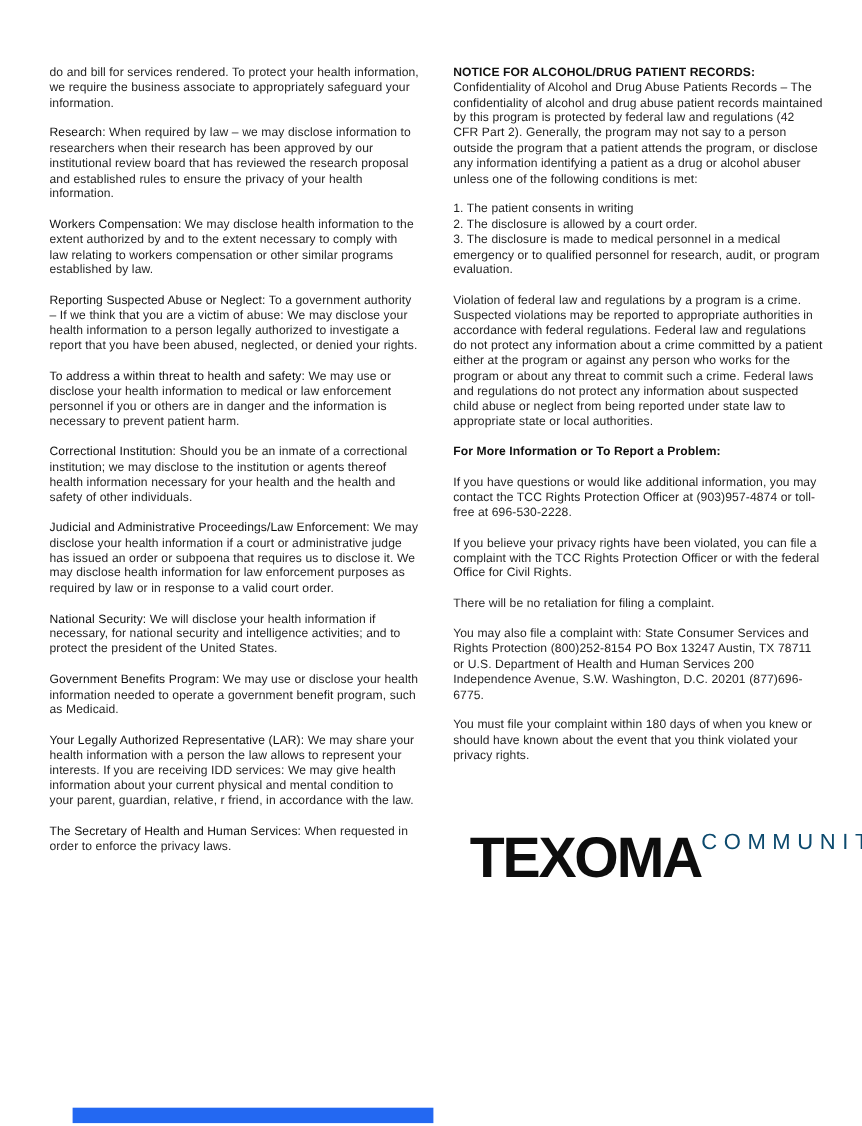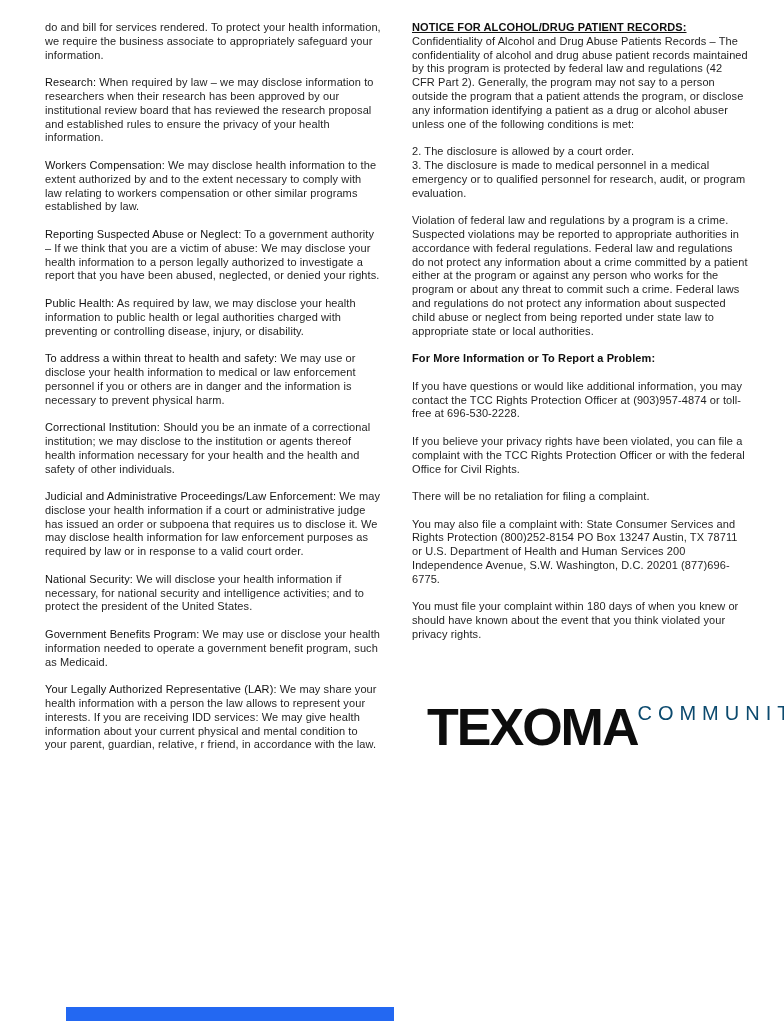--- a/index.html
+++ b/index.html
@@ -8,33 +8,33 @@
     height: 1024px;
     background: #ffffff;
     font-family: "Liberation Sans", "DejaVu Sans", sans-serif;
     color: #1f1f1f;
     position: relative;
     overflow: hidden;
   }
   .page {
     display: flex;
     gap: 31px;
-    padding: 21px 36px 0 45px;
+    padding: 60px 36px 0 45px;
     box-sizing: border-box;
   }
   .col {
     width: 336px;
     font-size: 11px;
     line-height: 13.8px;
     letter-spacing: 0.1px;
   }
   .para { margin: 0 0 13.8px 0; }
   .lead { font-weight: normal; color: #101010; }
   .bold { font-weight: bold; color: #101010; }
-  .blockline { display: block; text-decoration: underline; }
+  .blockline { display: block; }
   .cond-item { margin: 0; }
 
   
   .logo {
     margin-top: 62px;
     margin-left: 6px;
     display: flex;
     align-items: flex-start;
     gap: 9px;
   }
@@ -68,36 +68,37 @@
 </head>
 <body>
 
 <div class="page">
 
   <div class="col">
     <p class="para"><b class="lead"></b> <span>do and bill for services rendered. To protect your health information, we require the business associate to appropriately safeguard your information.</span></p>
     <p class="para"><b class="lead">Research:</b> <span>When required by law – we may disclose information to researchers when their research has been approved by our institutional review board that has reviewed the research proposal and established rules to ensure the privacy of your health information.</span></p>
     <p class="para"><b class="lead">Workers Compensation:</b> <span>We may disclose health information to the extent authorized by and to the extent necessary to comply with law relating to workers compensation or other similar programs established by law.</span></p>
     <p class="para"><b class="lead">Reporting Suspected Abuse or Neglect:</b> <span>To a government authority – If we think that you are a victim of abuse: We may disclose your health information to a person legally authorized to investigate a report that you have been abused, neglected, or denied your rights.</span></p>
-    <p class="para"><b class="lead">Public Health:</b> <span>As required by law, we may disclose your health information to public health or legal authorities charged with preventing or controlling disease, injury, or disability.</span></p>
-    <p class="para"><b class="lead">To address a within threat to health and safety:</b> <span>We may use or disclose your health information to medical or law enforcement personnel if you or others are in danger and the information is necessary to prevent physical harm.</span></p>
+    <p class="para"><b class="lead">To address a within threat to health and safety:</b> <span>We may use or disclose your health information to medical or law enforcement personnel if you or others are in danger and the information is necessary to prevent patient harm.</span></p>
     <p class="para"><b class="lead">Correctional Institution:</b> <span>Should you be an inmate of a correctional institution; we may disclose to the institution or agents thereof health information necessary for your health and the health and safety of other individuals.</span></p>
     <p class="para"><b class="lead">Judicial and Administrative Proceedings/Law Enforcement:</b> <span>We may disclose your health information if a court or administrative judge has issued an order or subpoena that requires us to disclose it. We may disclose health information for law enforcement purposes as required by law or in response to a valid court order.</span></p>
     <p class="para"><b class="lead">National Security:</b> <span>We will disclose your health information if necessary, for national security and intelligence activities; and to protect the president of the United States.</span></p>
     <p class="para"><b class="lead">Government Benefits Program:</b> <span>We may use or disclose your health information needed to operate a government benefit program, such as Medicaid.</span></p>
     <p class="para"><b class="lead">Your Legally Authorized Representative (LAR):</b> <span>We may share your health information with a person the law allows to represent your interests. If you are receiving IDD services: We may give health information about your current physical and mental condition to your parent, guardian, relative, r friend, in accordance with the law.</span></p>
+    <p class="para"><b class="lead">The Secretary of Health and Human Services:</b> <span>When requested in order to enforce the privacy laws.</span></p>
   </div>
 
   <div class="col">
     <p class="para">
       <span class="bold blockline">NOTICE FOR ALCOHOL/DRUG PATIENT RECORDS:</span>
       <span>Confidentiality of Alcohol and Drug Abuse Patients Records – The confidentiality of alcohol and drug abuse patient records maintained by this program is protected by federal law and regulations (42 CFR Part 2). Generally, the program may not say to a person outside the program that a patient attends the program, or disclose any information identifying a patient as a drug or alcohol abuser unless one of the following conditions is met:</span>
     </p>
 
     <div class="para">
+      <div class="cond-item">1. The patient consents in writing</div>
       <div class="cond-item">2. The disclosure is allowed by a court order.</div>
       <div class="cond-item">3. The disclosure is made to medical personnel in a medical emergency or to qualified personnel for research, audit, or program evaluation.</div>
     </div>
 
     <p class="para">Violation of federal law and regulations by a program is a crime. Suspected violations may be reported to appropriate authorities in accordance with federal regulations. Federal law and regulations do not protect any information about a crime committed by a patient either at the program or against any person who works for the program or about any threat to commit such a crime. Federal laws and regulations do not protect any information about suspected child abuse or neglect from being reported under state law to appropriate state or local authorities.</p>
 
     <p class="para bold">For More Information or To Report a Problem:</p>
 
     <p class="para">If you have questions or would like additional information, you may contact the TCC Rights Protection Officer at (903)957-4874 or toll-free at 696-530-2228.</p>
     <p class="para">If you believe your privacy rights have been violated, you can file a complaint with the TCC Rights Protection Officer or with the federal Office for Civil Rights.</p>

